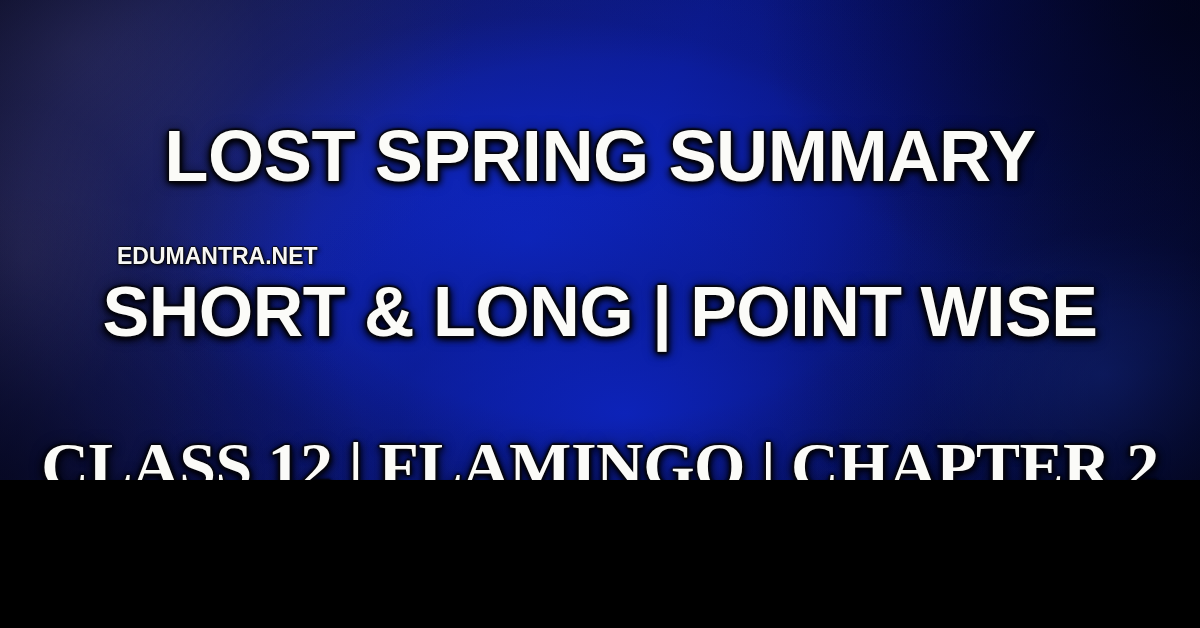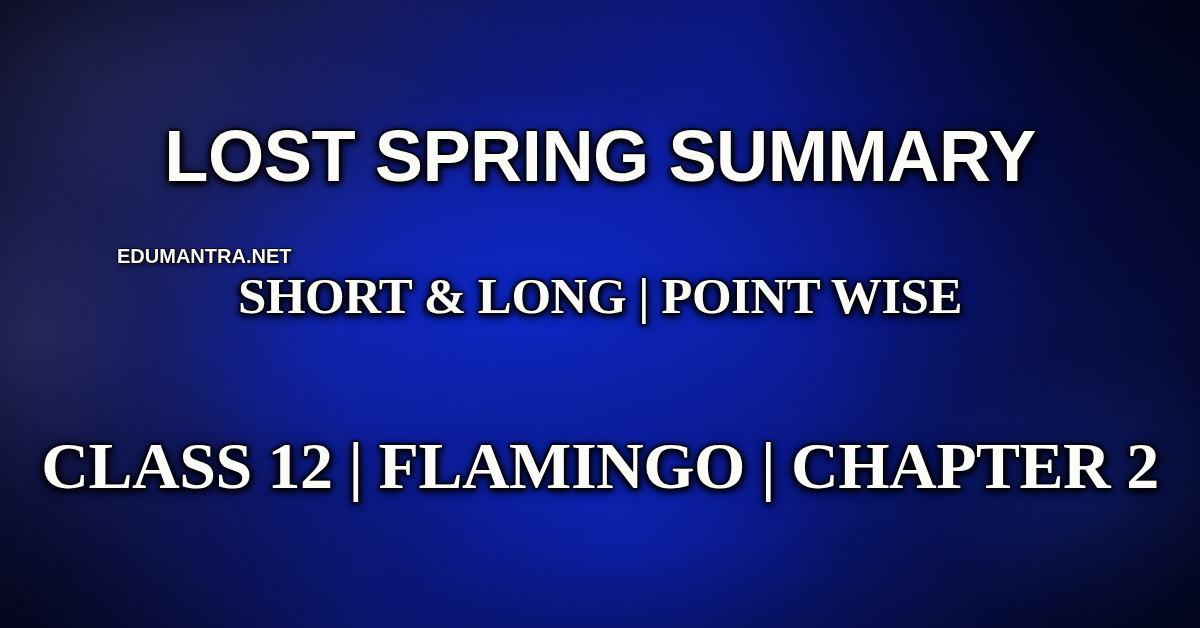--- a/index.html
+++ b/index.html
@@ -3,21 +3,21 @@
 <meta charset="utf-8">
 <style>
   html, body {
     margin: 0;
     padding: 0;
     background: #000;
   }
   #poster {
     position: relative;
     width: 1200px;
-    height: 628px;
+    height: 480px;
     overflow: hidden;
     background-color: #a16207;
     font-family: "Liberation Sans", "DejaVu Sans", sans-serif;
     -webkit-font-smoothing: antialiased;
   }
 
   
   .bg-layer {
     position: absolute;
     inset: 0;
@@ -116,38 +116,37 @@
       -3px 3px 6px rgba(2,2,10,0.80),
       0 0 14px rgba(0,0,0,0.65);
   }
   #line-one {
     top: 114px;
     font-size: 73px;
     line-height: 84px;
     transform: scaleX(0.99);
   }
   #line-two {
-    top: 256px;
-    font-size: 51px;
+    top: 272px;
+    font-size: 70px;
     line-height: 80px;
     transform: scaleX(1.0);
-    font-family: Liberation Serif, serif;
   }
   #line-three {
     top: 428px;
     font-size: 66px;
     line-height: 76px;
     transform: scaleX(1.0);
     font-family: Liberation Serif, serif;
   }
   #watermark {
     position: absolute;
     left: 117px;
     top: 243px;
-    font-size: 20px;
+    font-size: 23px;
     line-height: 26px;
     font-weight: 700;
     letter-spacing: 0px;
     color: #f7f7f4;
     white-space: nowrap;
     text-shadow:
       1px 0 1px #090912,
       -1px 0 1px #090912,
       0 1px 1px #090912,
       0 -1px 1px #090912,

